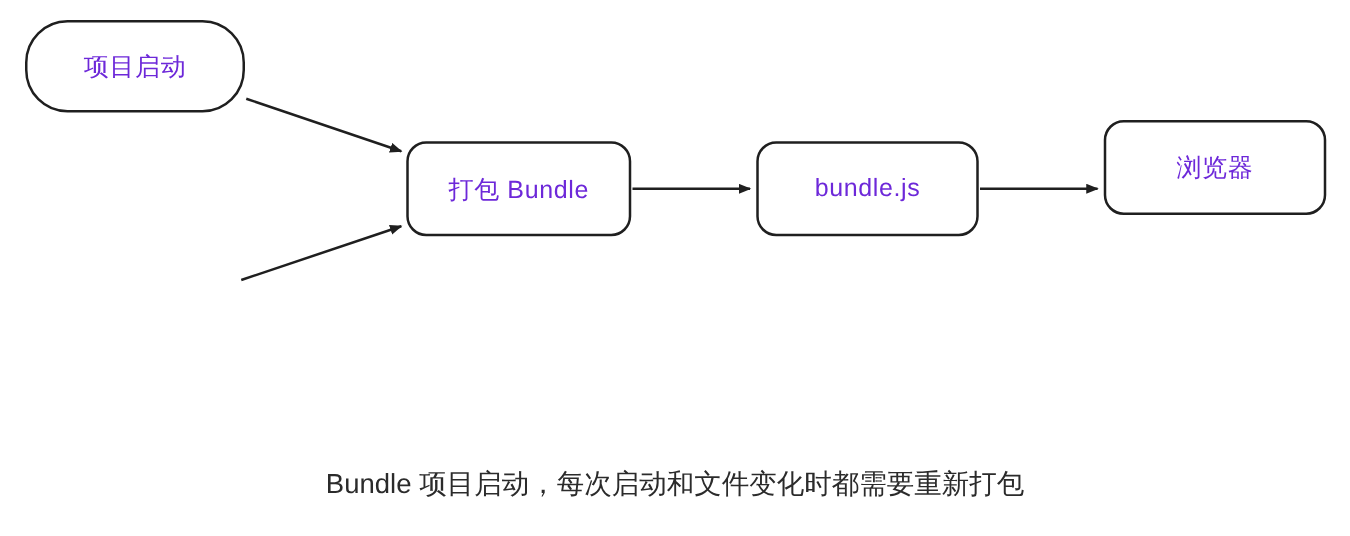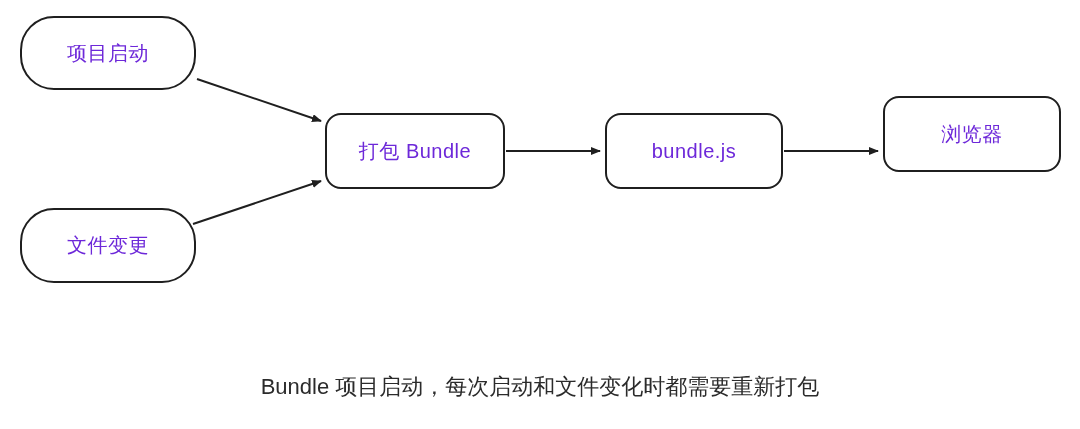--- a/index.html
+++ b/index.html
@@ -64,23 +64,20 @@
     <line x1="197" y1="79" x2="321" y2="121" stroke="#1f1f1f" stroke-width="2" marker-end="url(#arrowhead)"></line>
     <line x1="193" y1="224" x2="321" y2="181" stroke="#1f1f1f" stroke-width="2" marker-end="url(#arrowhead)"></line>
     <line x1="506" y1="151" x2="600" y2="151" stroke="#1f1f1f" stroke-width="2" marker-end="url(#arrowhead)"></line>
     <line x1="784" y1="151" x2="878" y2="151" stroke="#1f1f1f" stroke-width="2" marker-end="url(#arrowhead)"></line>
   </svg>
 
   <div class="node pill" style="left:20px; top:16px; width:176px; height:74px;">
     <span>项目启动</span>
   </div>
 
-  <div class="node pill" style="left:20px; top:208px; width:176px; height:75px;">
-    <span>文件变更</span>
-  </div>
 
   <div class="node rect" style="left:325px; top:113px; width:180px; height:76px;">
     <span>打包 Bundle</span>
   </div>
 
   <div class="node rect" style="left:605px; top:113px; width:178px; height:76px;">
     <span>bundle.js</span>
   </div>
 
   <div class="node rect" style="left:883px; top:96px; width:178px; height:76px;font-family:Liberation Serif, serif;">

